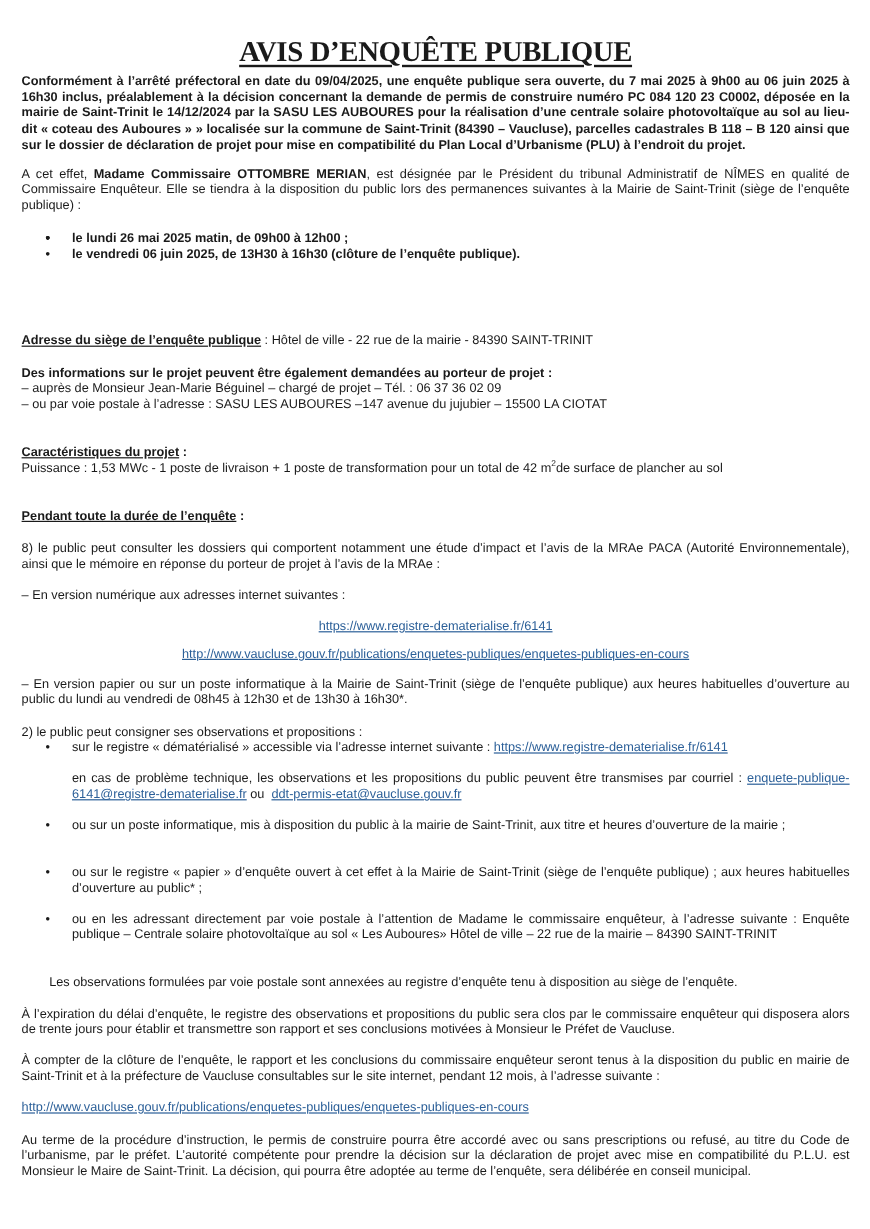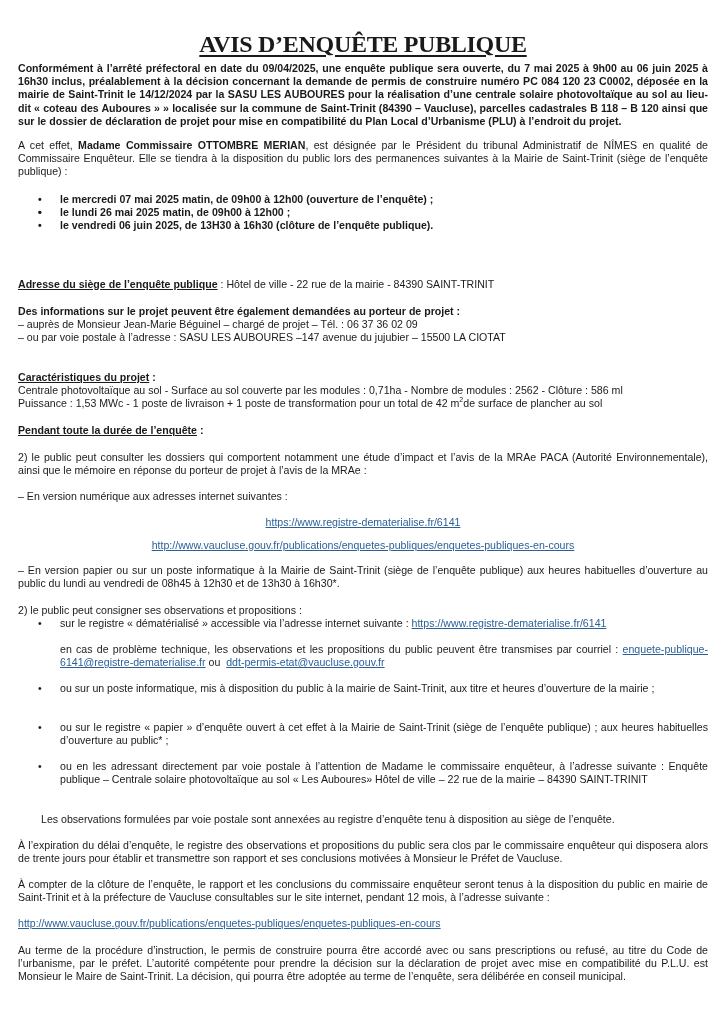--- a/index.html
+++ b/index.html
@@ -23,43 +23,42 @@
 
 <div class="page">
 
   <h1 class="title">AVIS D’ENQUÊTE PUBLIQUE</h1>
 
   <p class="blk just b" style="top:62px;">Conformément à l’arrêté préfectoral en date du 09/04/2025, une enquête publique sera ouverte, du 7 mai 2025 à 9h00 au 06 juin 2025 à 16h30 inclus, préalablement à la décision concernant  la demande de permis de construire numéro PC 084 120 23 C0002, déposée en la mairie de Saint-Trinit le 14/12/2024 par la SASU LES AUBOURES pour la réalisation d’une centrale solaire photovoltaïque au sol au lieu-dit « coteau des Auboures » » localisée sur la commune de Saint-Trinit (84390 – Vaucluse), parcelles cadastrales B 118 – B 120 ainsi que sur le dossier de déclaration de projet pour mise en compatibilité du Plan Local d’Urbanisme (PLU) à l’endroit du projet.</p>
 
   <p class="blk just" style="top:139px;"><span>A cet effet, </span><span class="b">Madame Commissaire OTTOMBRE MERIAN</span><span>, est désignée par le Président du tribunal Administratif de NÎMES en qualité de Commissaire Enquêteur. Elle se tiendra à la disposition du public lors des permanences suivantes à la Mairie de Saint-Trinit (siège de l’enquête publique) :</span></p>
 
   <ul class="blk bul b" style="top:193px;">
-    <li><span class="dot">•</span><span>le mercredi 07 mai 2025 matin, de 09h00 à 12h00 (ouverture de l’enquête) ;</span></li>
+    <li><span class="dot">•</span></li>
     <li><span class="dot">•</span></li>
     <li><span class="dot">•</span><span>le lundi 26 mai 2025 matin, de 09h00 à 12h00 ;</span></li>
     <li><span class="dot">•</span><span>le vendredi 06 juin 2025, de  13H30 à 16h30 (clôture de l’enquête publique).</span></li>
   </ul>
 
   <p class="blk" style="top:278px;"><span class="b u">Adresse du siège de l’enquête publique</span><span> : Hôtel de ville - 22 rue de la mairie - 84390 SAINT-TRINIT</span></p>
 
   <div class="blk" style="top:305px;">
     <div class="b">Des informations sur le projet peuvent être également demandées au porteur de projet :</div>
     <div>– auprès de Monsieur Jean-Marie Béguinel – chargé de projet – Tél. : 06 37 36 02 09</div>
     <div>– ou par voie postale à l’adresse : SASU LES AUBOURES –147 avenue du jujubier – 15500 LA CIOTAT</div>
   </div>
 
   <div class="blk" style="top:371px;">
     <div class="b"><span class="u">Caractéristiques du projet</span><span> :</span></div>
-    <div>Centrale photovoltaïque au sol -  Surface au sol couverte par les modules : 0,71ha  - Nombre de modules : 2562 - Clôture : 586 ml</div>
     <div><span>Puissance : 1,53 MWc - 1 poste de livraison + 1 poste de transformation pour un total de 42 m</span><sup>2</sup><span>de surface de plancher au sol</span></div>
   </div>
 
   <div class="blk b" style="top:424px;"><span class="u">Pendant toute la durée de l’enquête</span><span> :</span></div>
 
-  <p class="blk just" style="top:451px;">2) le public peut consulter les dossiers qui comportent notamment une étude d’impact et l’avis de la MRAe PACA (Autorité Environnementale), ainsi que le mémoire en réponse du porteur de projet à l’avis de la MRAe :</p>
+  <p class="blk just" style="top:451px;">8) le public peut consulter les dossiers qui comportent notamment une étude d’impact et l’avis de la MRAe PACA (Autorité Environnementale), ainsi que le mémoire en réponse du porteur de projet à l’avis de la MRAe :</p>
 
   <p class="blk" style="top:490px;">– En version numérique aux adresses internet suivantes :</p>
 
   <p class="blk center" style="top:516px;"><a class="link">https://www.registre-dematerialise.fr/6141</a></p>
 
   <p class="blk center" style="top:539px;"><a class="link">http://www.vaucluse.gouv.fr/publications/enquetes-publiques/enquetes-publiques-en-cours</a></p>
 
   <p class="blk just" style="top:564px;">– En version papier ou sur un poste informatique à la Mairie  de Saint-Trinit (siège de l’enquête publique) aux heures habituelles d’ouverture au public du lundi au vendredi de 08h45 à 12h30 et de 13h30 à 16h30*.</p>
 
   <p class="blk" style="top:604px;">2) le public peut consigner ses observations et propositions :</p>

